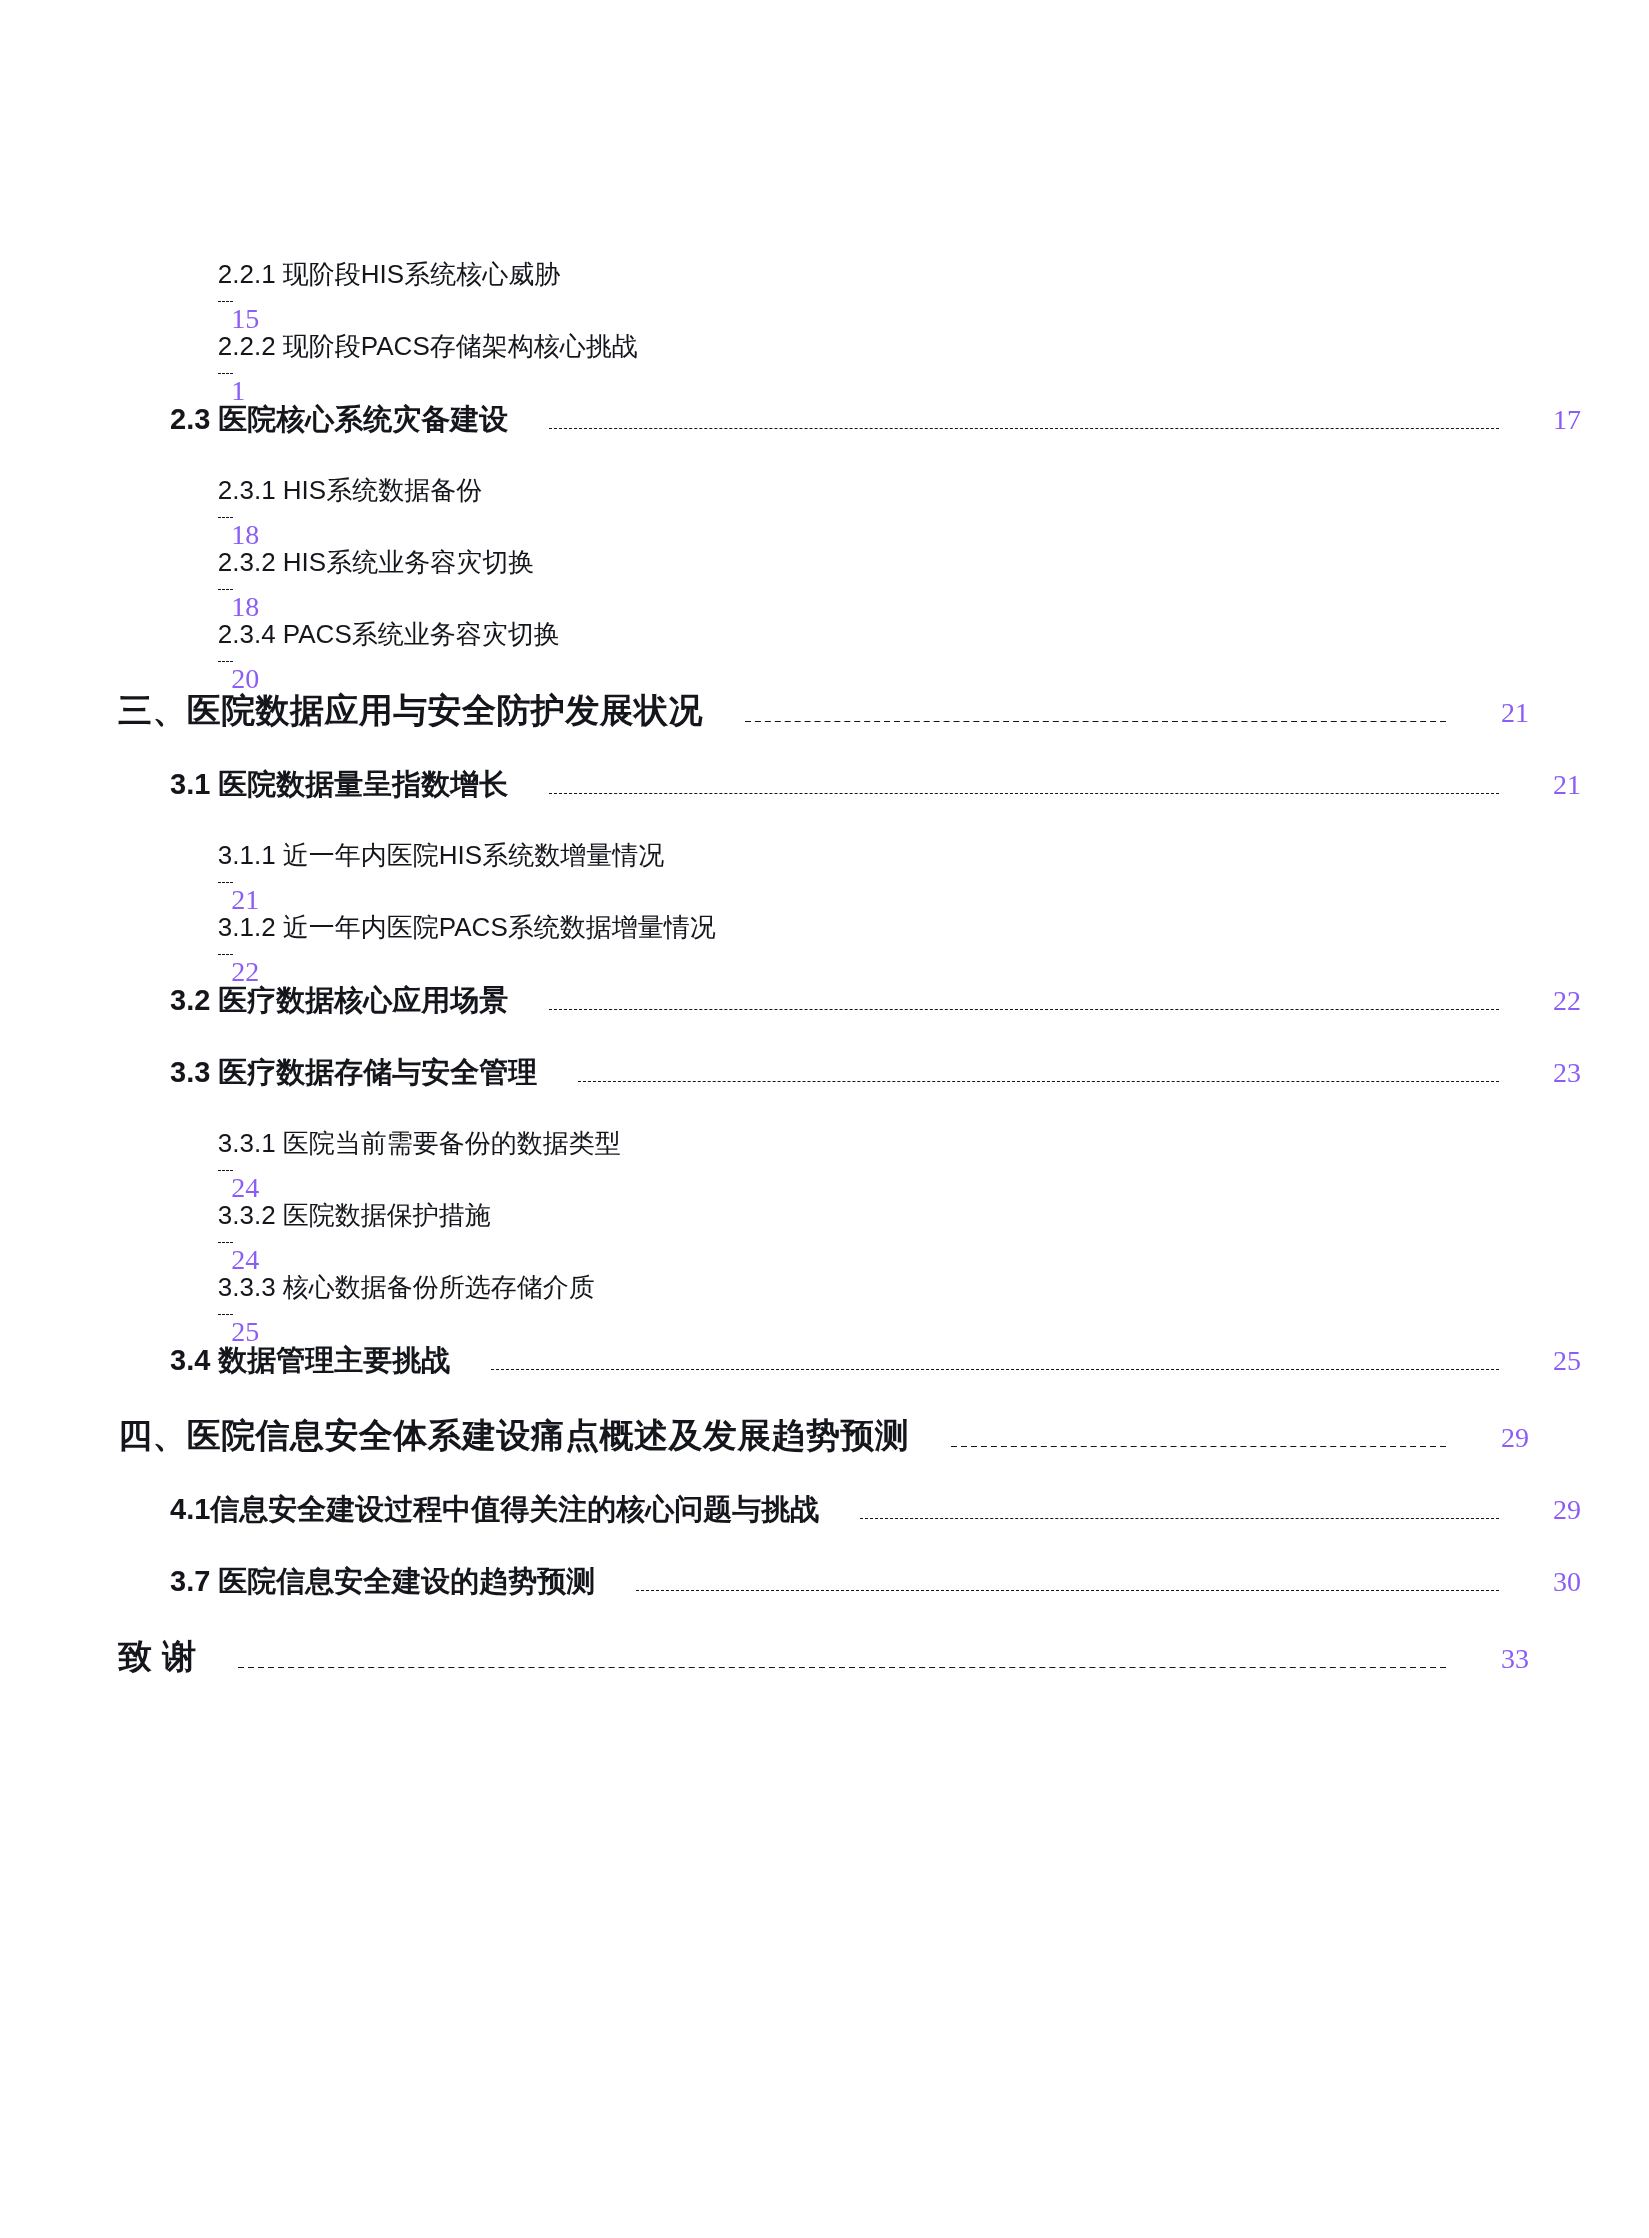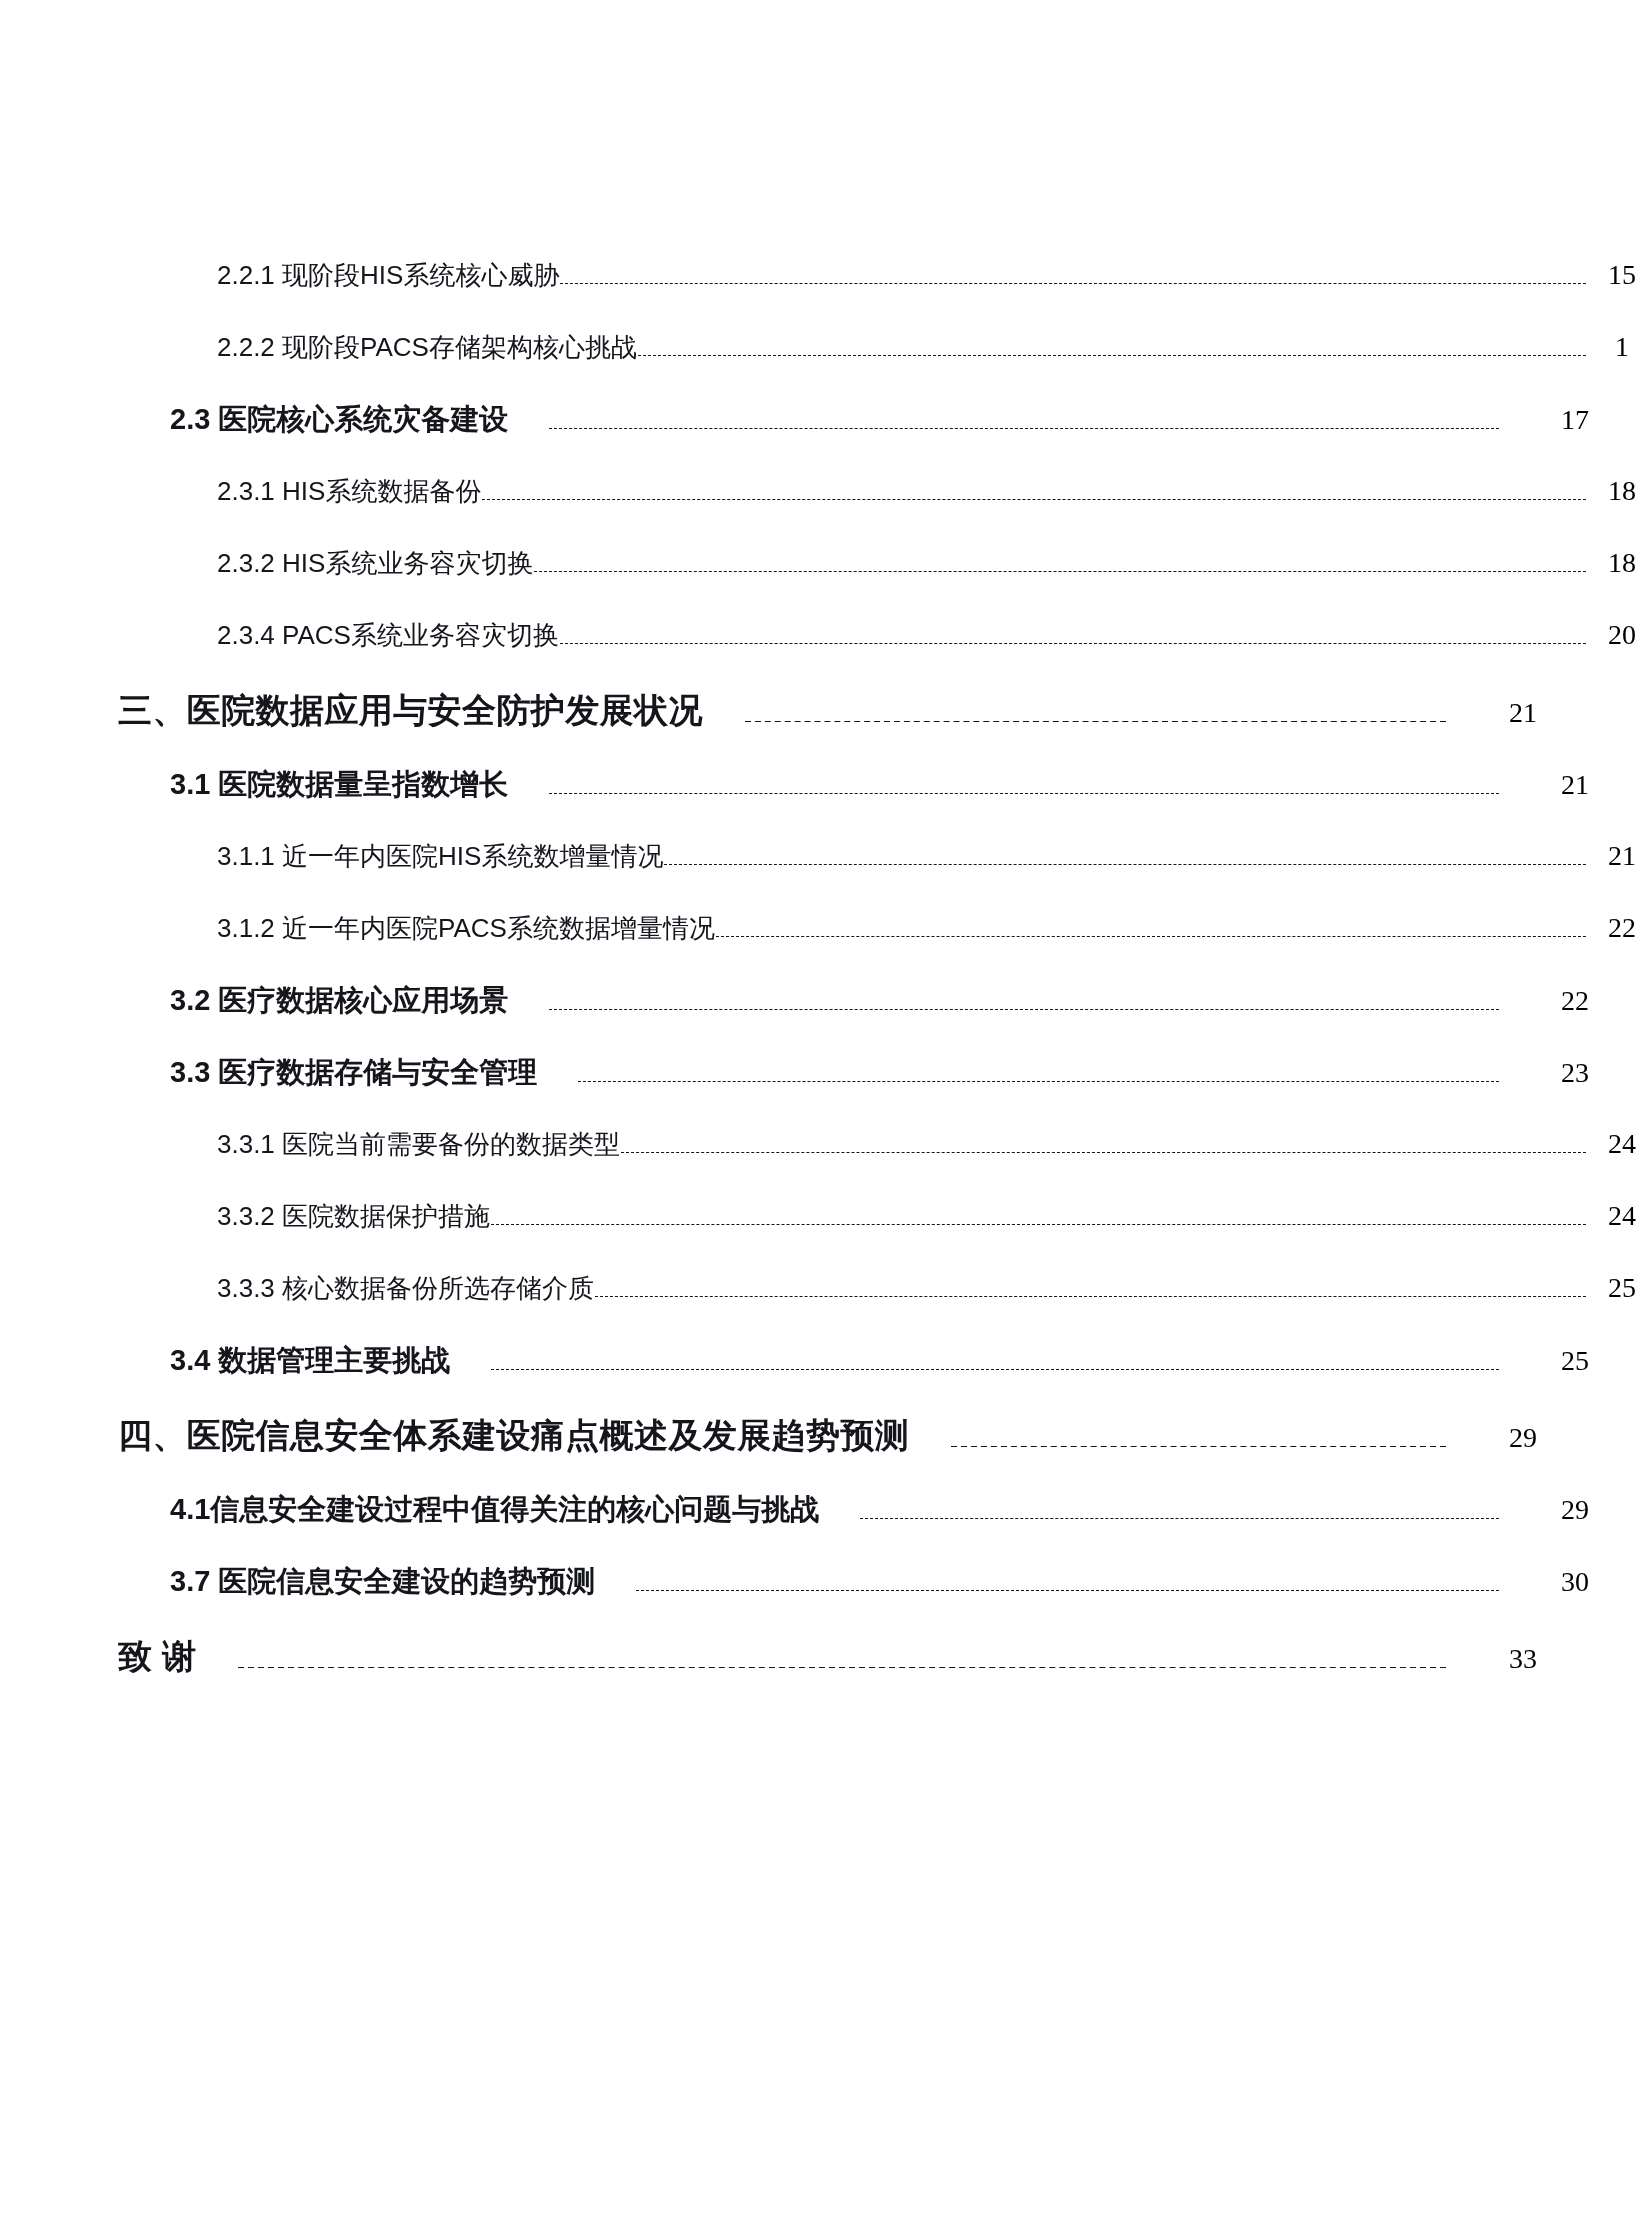--- a/index.html
+++ b/index.html
@@ -61,28 +61,28 @@
     content: "";
     position: absolute;
     left: 0;
     right: 0;
     bottom: 0;
     border-top: 1.9px dashed #14161c;
   }
 
   .entry-page {
     flex: 0 0 auto;
-    text-align: center;
+    text-align: left;
     font-family: "Liberation Serif", "DejaVu Serif", serif;
     font-weight: 400;
     font-size: 28px;
     line-height: 1.0;
     min-width: 44px;
     padding-left: 13.5px;
-    color: #000000;
+    color: #8b5cf6;
   }
 
   
   .lvl1 {
     margin-left: 0px;
     margin-top: 0px;
     margin-bottom: 0px;
     height: 77px;
     gap: 41px;
   }
@@ -102,20 +102,21 @@
   .lvl2 .entry-label {
     font-size: 29px;
     font-weight: bold;
   }
   .lvl2 .entry-leader { margin-bottom: 4.2px; }
 
   
   .lvl3 {
     margin-left: 99px;
     height: 72px;
+    flex-direction: column;
   }
   .lvl3 .entry-label {
     font-size: 26px;
     font-weight: 400;
   }
   .lvl3 .entry-leader { margin-bottom: 3.4px; }
 
   
   .lvl2 > .entry-page, .lvl3 > .entry-page { padding-left: 13.5px; }
   .lvl2 { padding-right: 0; gap: 40px; }

